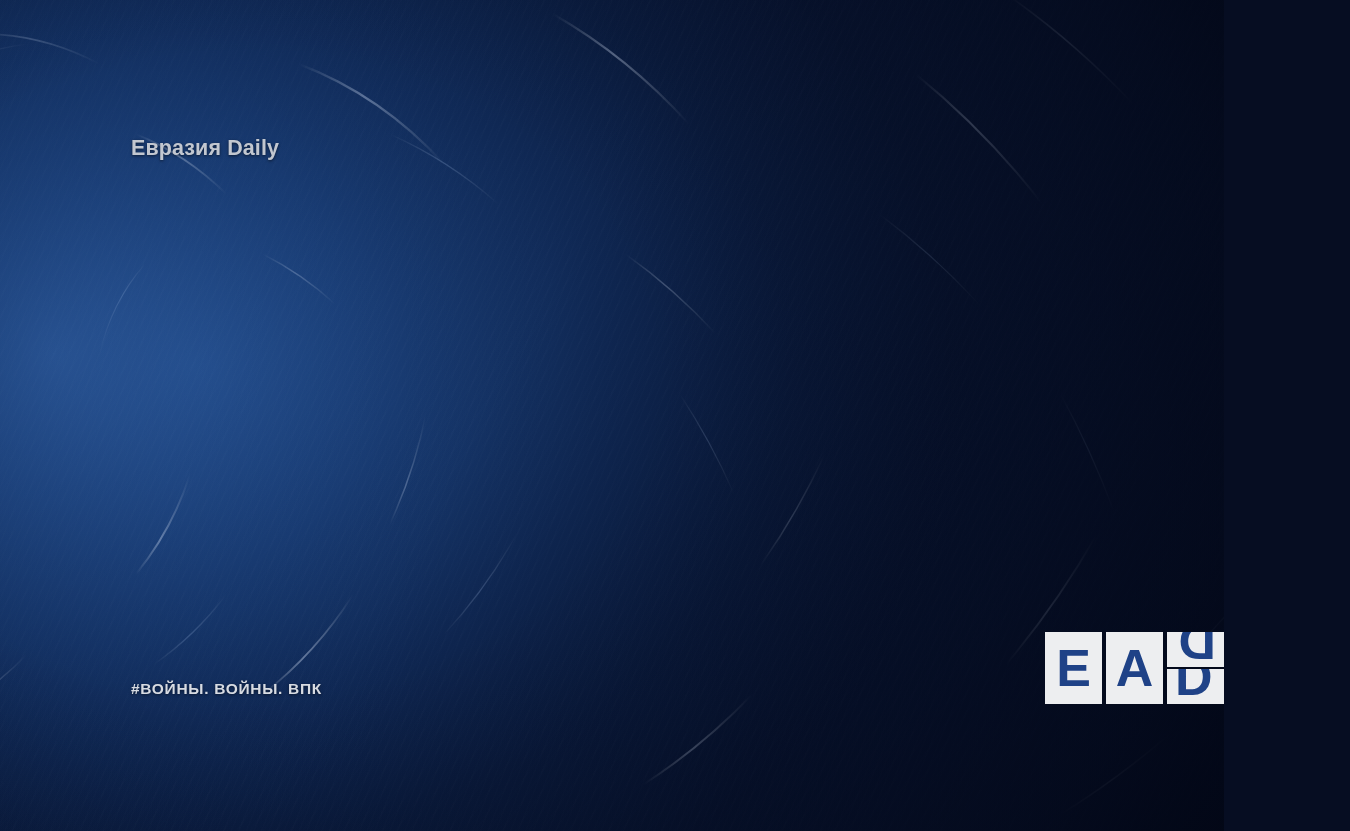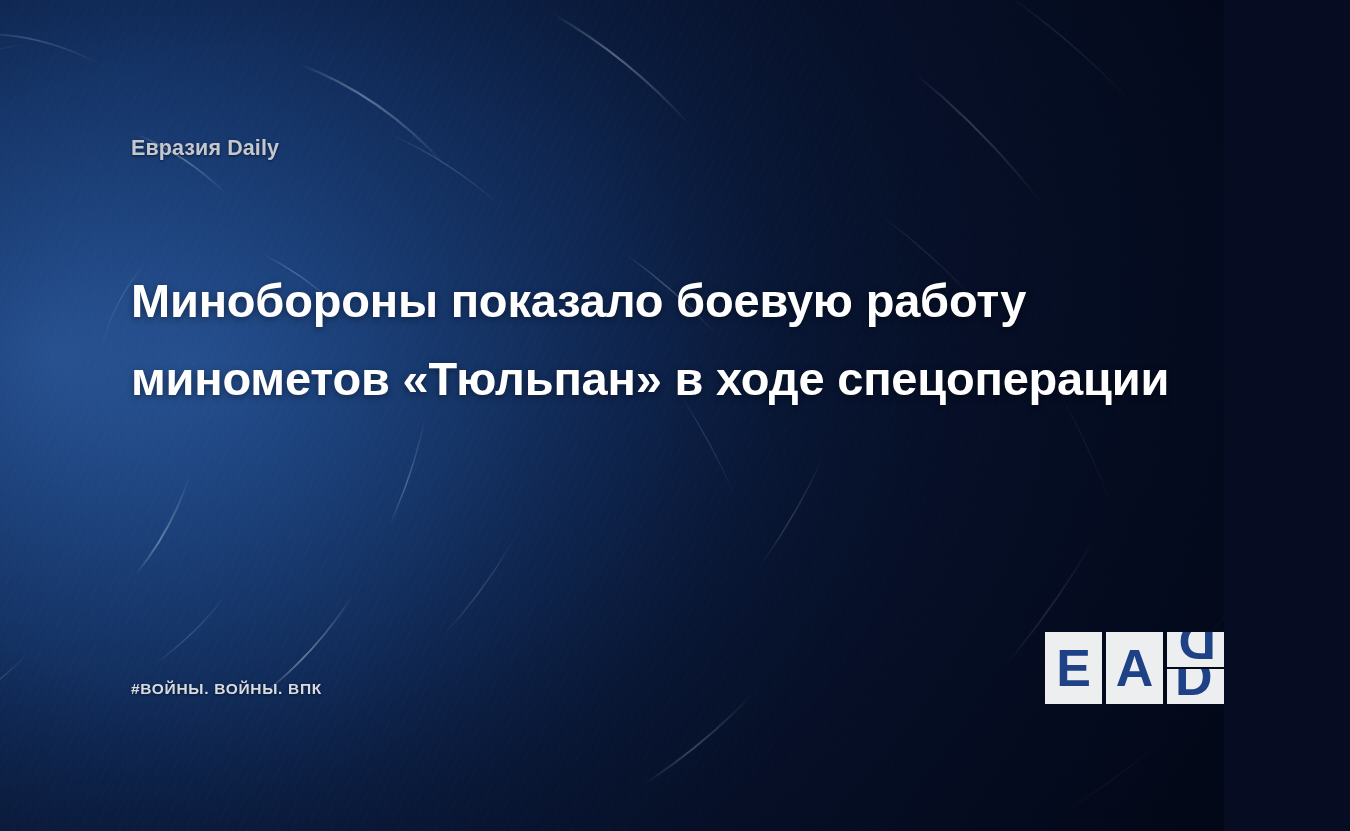--- a/index.html
+++ b/index.html
@@ -221,21 +221,20 @@
     </svg>
   </div>
 
   <div class="grain"></div>
   <div class="bg-vignette"></div>
 
   <div class="content">
 
     <div class="brand">Евразия Daily</div>
 
-    <h1 class="headline">Минобороны показало боевую работу минометов «Тюльпан» в ходе спецоперации</h1>
 
     <div class="tag">#ВОЙНЫ. ВОЙНЫ. ВПК</div>
 
     <div class="logo">
       <div class="logo-tile">E</div>
       <div class="logo-tile">A</div>
       <div class="logo-col">
         <div class="logo-half">
           <svg width="57" height="35" viewBox="0 0 57 35" xmlns="http://www.w3.org/2000/svg">
             <g transform="rotate(180 28.5 17.5)">

